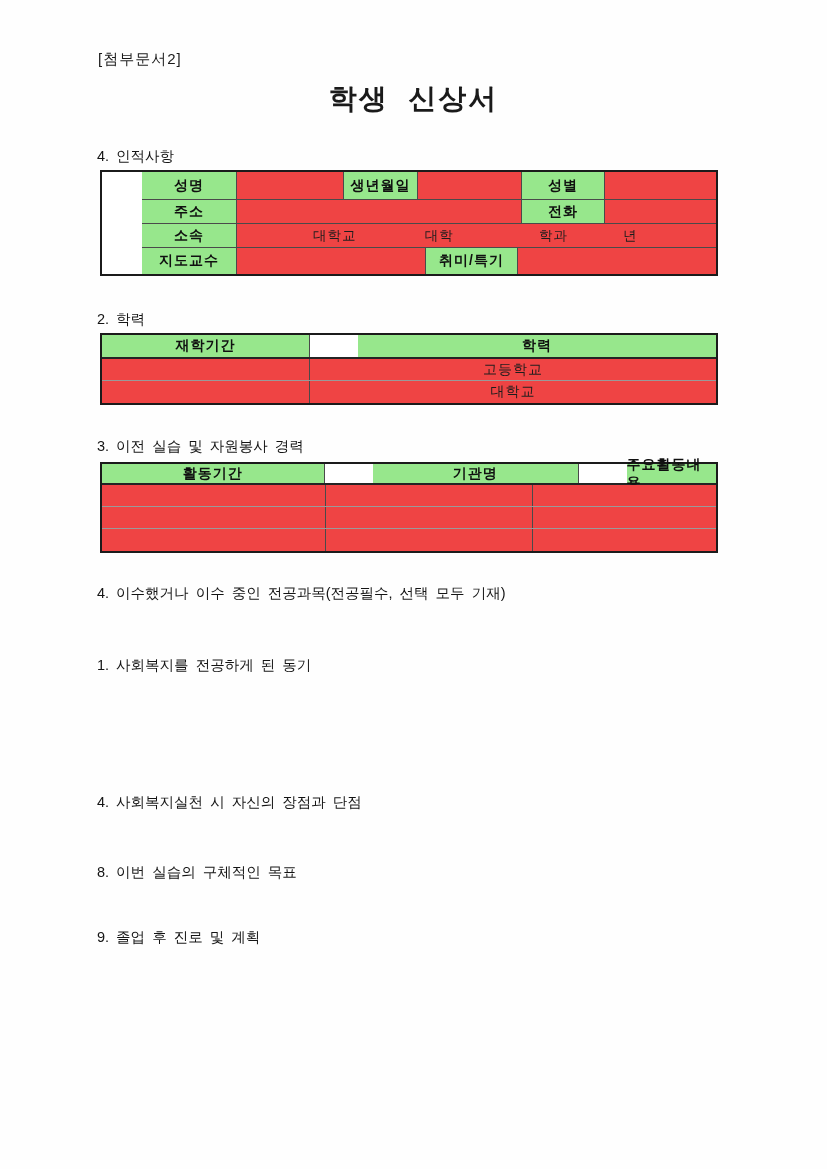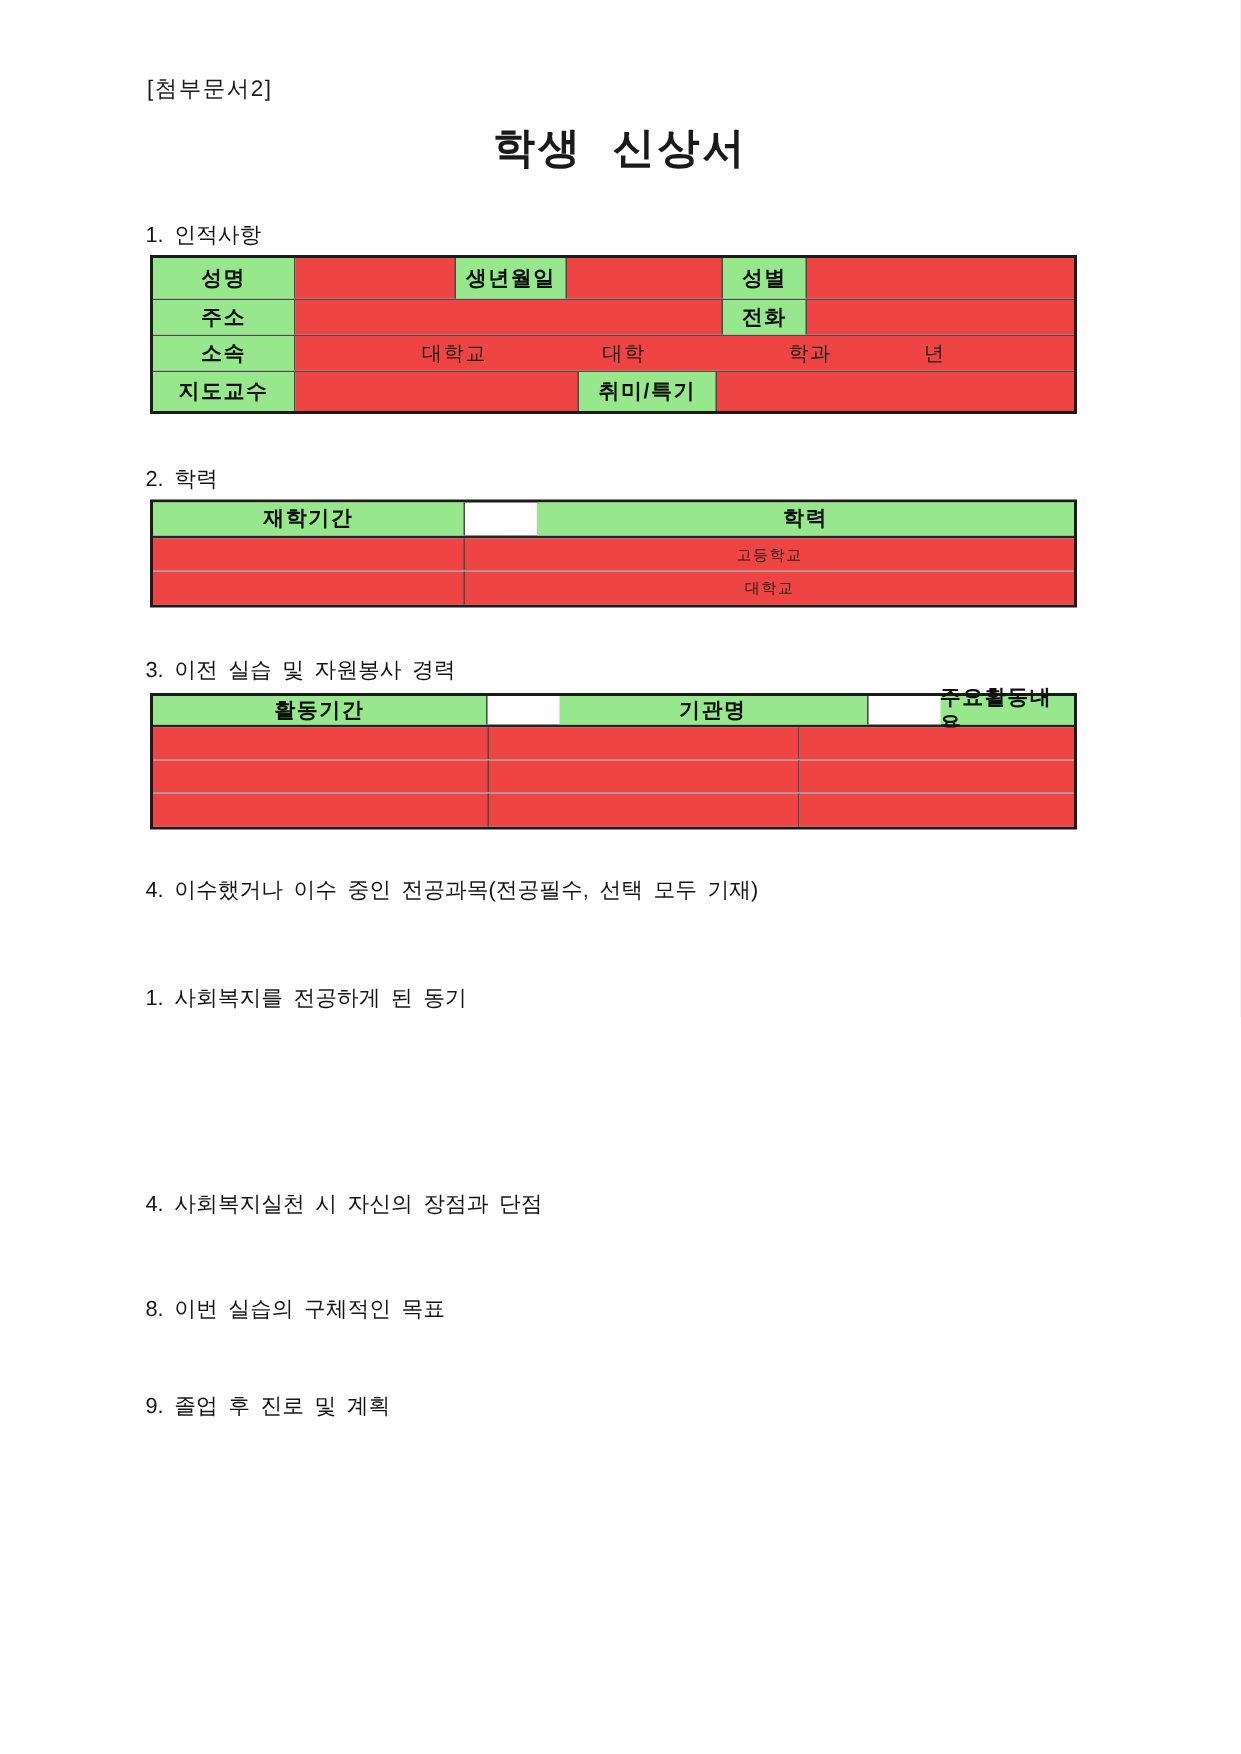--- a/index.html
+++ b/index.html
@@ -22,21 +22,21 @@
   }
   .sec {
     position:absolute; left:97px; font-size:14.5px; color:#141414;
     word-spacing:3px; white-space:pre;
   }
   .sec1{top:147px;} .sec2{top:310px;} .sec3{top:437px;}
   .sec4{top:584px;} .sec5{top:656px;} .sec6{top:722px;}
   .sec7{top:793px;} .sec8{top:863px;} .sec9{top:928px;}
 
   .tbl { position:absolute; left:100px; width:618px; border:2px solid #1b1b1b; background:#fff; }
-  .t1 { top:170px; }
+  .t1 { top:170px;padding-left:40px; }
   .t2 { top:333px; }
   .t3 { top:462px; }
 
   .row { display:flex; border-bottom:1px solid #4a4a4a; }
   .row:last-child { border-bottom:none; }
   .t2 .hrow, .t3 .hrow { border-bottom:2px solid #242424;gap:48px; }
   .t2 .drow, .t3 .drow { border-bottom:1px solid #9a9a9a; }
   .t2 .drow:last-child, .t3 .drow:last-child { border-bottom:none; }
 
   .cell {
@@ -45,38 +45,38 @@
   }
   .cell:last-child { border-right:none; }
   .green { background:var(--green); font-weight:bold; font-size:14px; color:#101010; letter-spacing:1px; }
   .blank { background:#ef4444; }
   .flex1 { flex:1 1 auto; }
   .rel { position:relative; }
 
   .h28{height:28px;} .h24{height:24px;} .h26{height:26px;}
   .h22{height:22px;} .h21{height:21px;}
   .w95{width:95px;} .w107{width:107px;} .w74{width:74px;} .w104{width:104px;}
-  .w60{width:56px;} .w285{width:285px;} .w189{width:189px;} .w92{width:92px;}
+  .w60{width:83px;} .w285{width:285px;} .w189{width:189px;} .w92{width:92px;}
   .w208{width:208px;} .w206{width:224px;} .w207{width:207px;}
 
   .ph {
     position:absolute; top:50%; transform:translate(-50%,-50%);
     font-size:13.5px; font-weight:normal; letter-spacing:1px; color:#1d1d1d; white-space:nowrap;
   }
-  .ctext { font-size:10px; letter-spacing:1px; color:#1d1d1d; }
+  .ctext { font-size:14px; letter-spacing:1px; color:#1d1d1d; }
 </style>
 </head>
 <body>
 
 <div class="page">
 
   <div class="attach">[첨부문서2]</div>
   <div class="doc-title">학생  신상서</div>
 
-  <div class="sec sec1">1. 인적사항</div>
+  <div class="sec sec1">4. 인적사항</div>
 
   <div class="tbl t1">
     <div class="row h28">
       <div class="cell green w95">성명</div>
       <div class="cell blank w107"></div>
       <div class="cell green w74">생년월일</div>
       <div class="cell blank w104"></div>
       <div class="cell green w60">성별</div>
       <div class="cell blank flex1"></div>
     </div>

